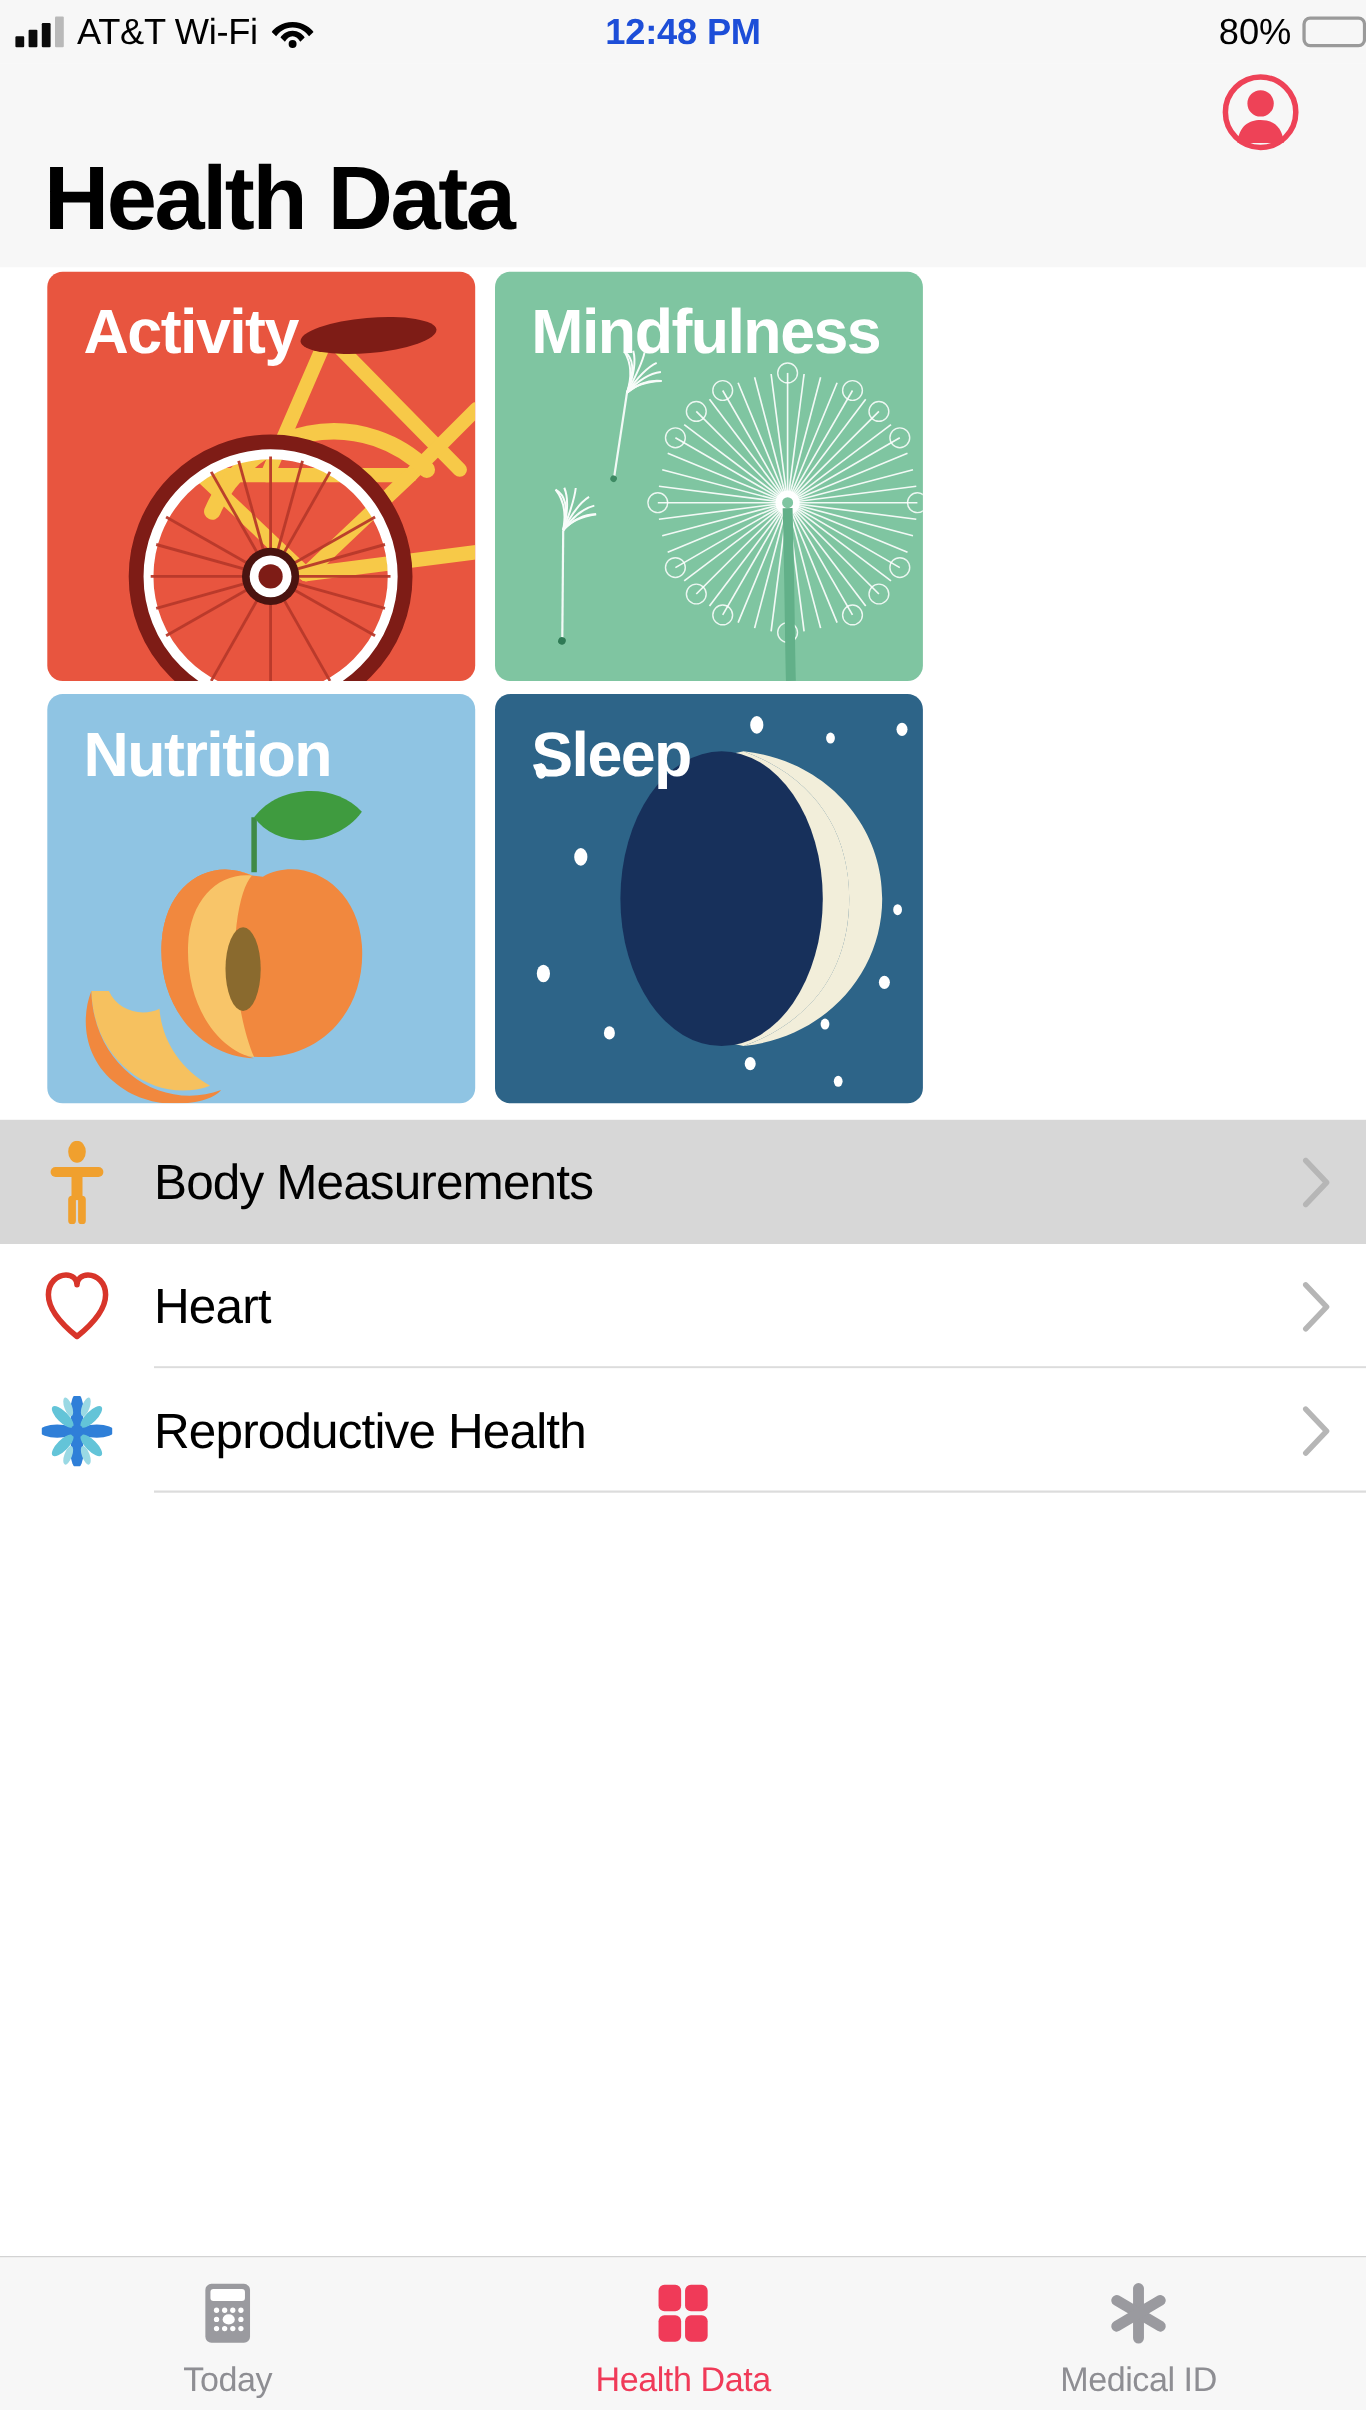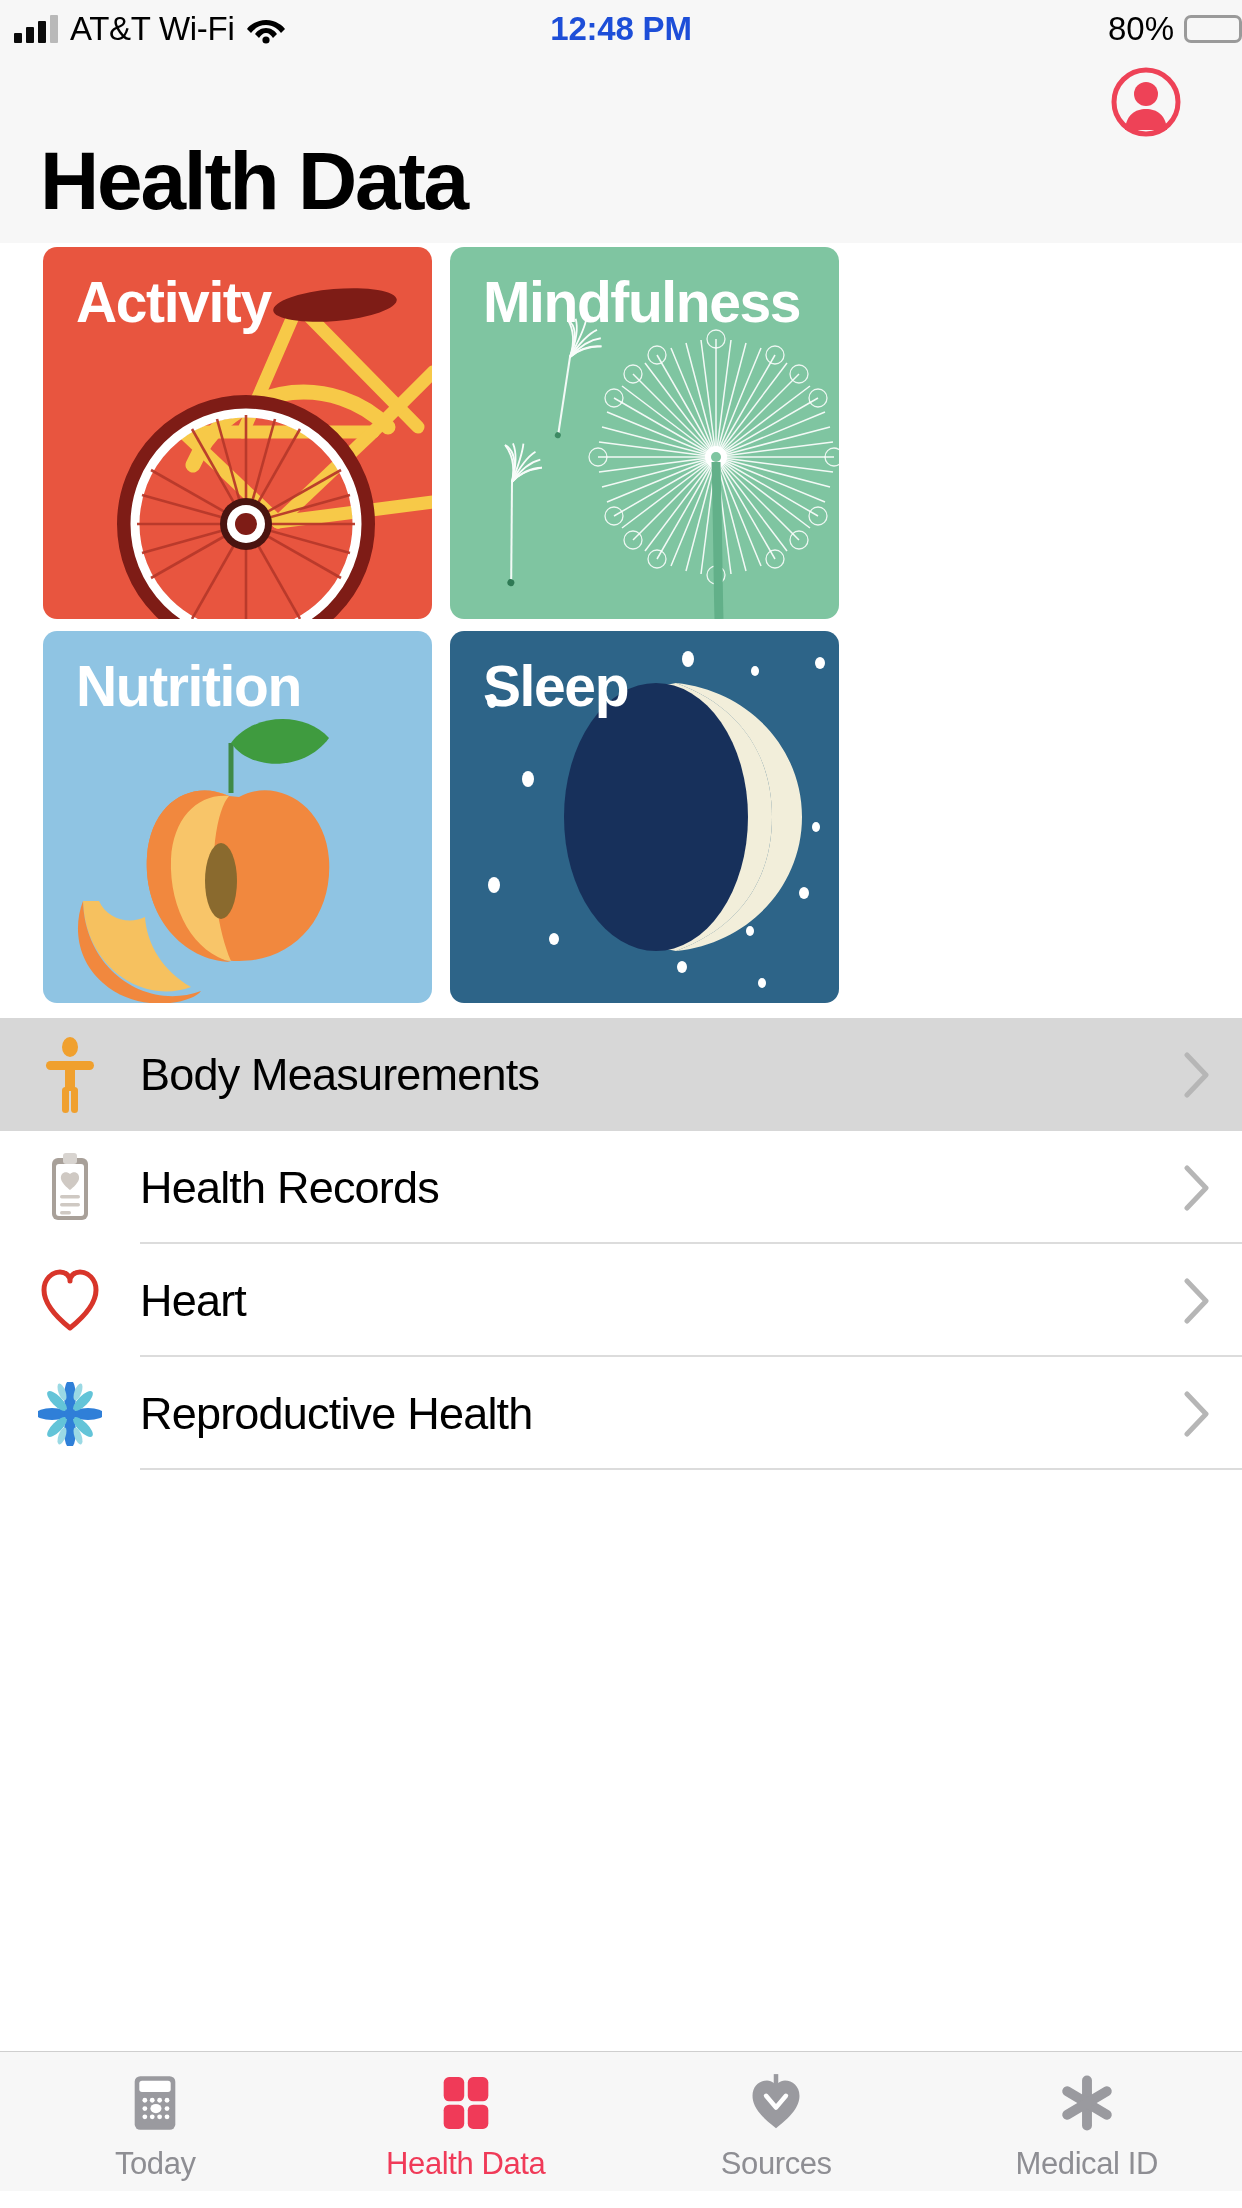--- a/index.html
+++ b/index.html
@@ -387,40 +387,20 @@
       </svg>
     </div>
     <div class="row-label">Body Measurements</div>
     <div class="chev">
       <svg viewBox="0 0 26 46">
           <path d="M3 3 L22 23 L3 43" stroke="#b6b6b6" stroke-width="5" fill="none" stroke-linecap="round" stroke-linejoin="round"></path>
         </svg>
     </div>
   </div>
 
-  <div class="row">
-    <div class="row-icon">
-      <svg viewBox="0 0 56 76" width="56" height="76">
-        <rect x="10" y="8" width="36" height="62" rx="6" fill="#a8a099"></rect>
-        <rect x="14" y="14" width="28" height="52" rx="3" fill="#ffffff"></rect>
-        <rect x="21" y="3" width="14" height="11" rx="3" fill="#d8d4d0"></rect>
-        <path d="M28 24 C 24 20 18 23 19 29 C 20 34 28 40 28 40 C 28 40 36 34 37 29 C 38 23 32 20 28 24 Z" fill="#cfc9c3"></path>
-        <rect x="18" y="45" width="20" height="3.5" rx="1.7" fill="#cfc9c3"></rect>
-        <rect x="18" y="53" width="20" height="3.5" rx="1.7" fill="#cfc9c3"></rect>
-        <rect x="18" y="61" width="11" height="3.5" rx="1.7" fill="#cfc9c3"></rect>
-      </svg>
-    </div>
-    <div class="row-label">Health Records</div>
-    <div class="chev">
-      <svg viewBox="0 0 26 46">
-          <path d="M3 3 L22 23 L3 43" stroke="#b6b6b6" stroke-width="5" fill="none" stroke-linecap="round" stroke-linejoin="round"></path>
-        </svg>
-    </div>
-    <div class="sep"></div>
-  </div>
 
   <div class="row">
     <div class="row-icon">
       <svg viewBox="0 0 60 66" width="60" height="66">
         <path d="M30 60 C 10 44 4 32 4 22 C 4 11 12 4 20 4 C 26 4 30 8 30 13
                  C 30 8 34 4 40 4 C 48 4 56 11 56 22 C 56 32 50 44 30 60 Z" fill="none" stroke="#d8352a" stroke-width="5" stroke-linejoin="round"></path>
       </svg>
     </div>
     <div class="row-label">Heart</div>
     <div class="chev">
@@ -495,31 +475,20 @@
       <svg viewBox="0 0 56 62" width="50" height="56">
         <rect x="3" y="2" width="23" height="27" rx="6" fill="#f03a58"></rect>
         <rect x="30" y="2" width="23" height="27" rx="6" fill="#f03a58"></rect>
         <rect x="3" y="33" width="23" height="27" rx="6" fill="#f03a58"></rect>
         <rect x="30" y="33" width="23" height="27" rx="6" fill="#f03a58"></rect>
       </svg>
     </div>
     <div class="t-label">Health Data</div>
   </div>
 
-  <div class="tab">
-    <div class="t-icon">
-      <svg viewBox="0 0 62 64" width="56" height="58">
-        <path d="M31 60 C 10 44 5 33 5 24 C 5 13 13 7 21 7 C 27 7 31 11 31 16
-                 C 31 11 35 7 41 7 C 49 7 57 13 57 24 C 57 33 52 44 31 60 Z" fill="#9a9a9f"></path>
-        <rect x="28.5" y="0" width="5" height="32" fill="#9a9a9f"></rect>
-        <path d="M20 24 L31 37 L42 24" fill="none" stroke="#ffffff" stroke-width="5" stroke-linecap="round" stroke-linejoin="round"></path>
-      </svg>
-    </div>
-    <div class="t-label">Sources</div>
-  </div>
 
   <div class="tab">
     <div class="t-icon">
       <svg viewBox="0 0 60 62" width="54" height="56">
         <g stroke="#9a9a9f" stroke-width="11" stroke-linecap="round">
           <line x1="30" y1="6" x2="30" y2="56"></line>
           <line x1="8" y1="18" x2="52" y2="44"></line>
           <line x1="52" y1="18" x2="8" y2="44"></line>
         </g>
       </svg>

